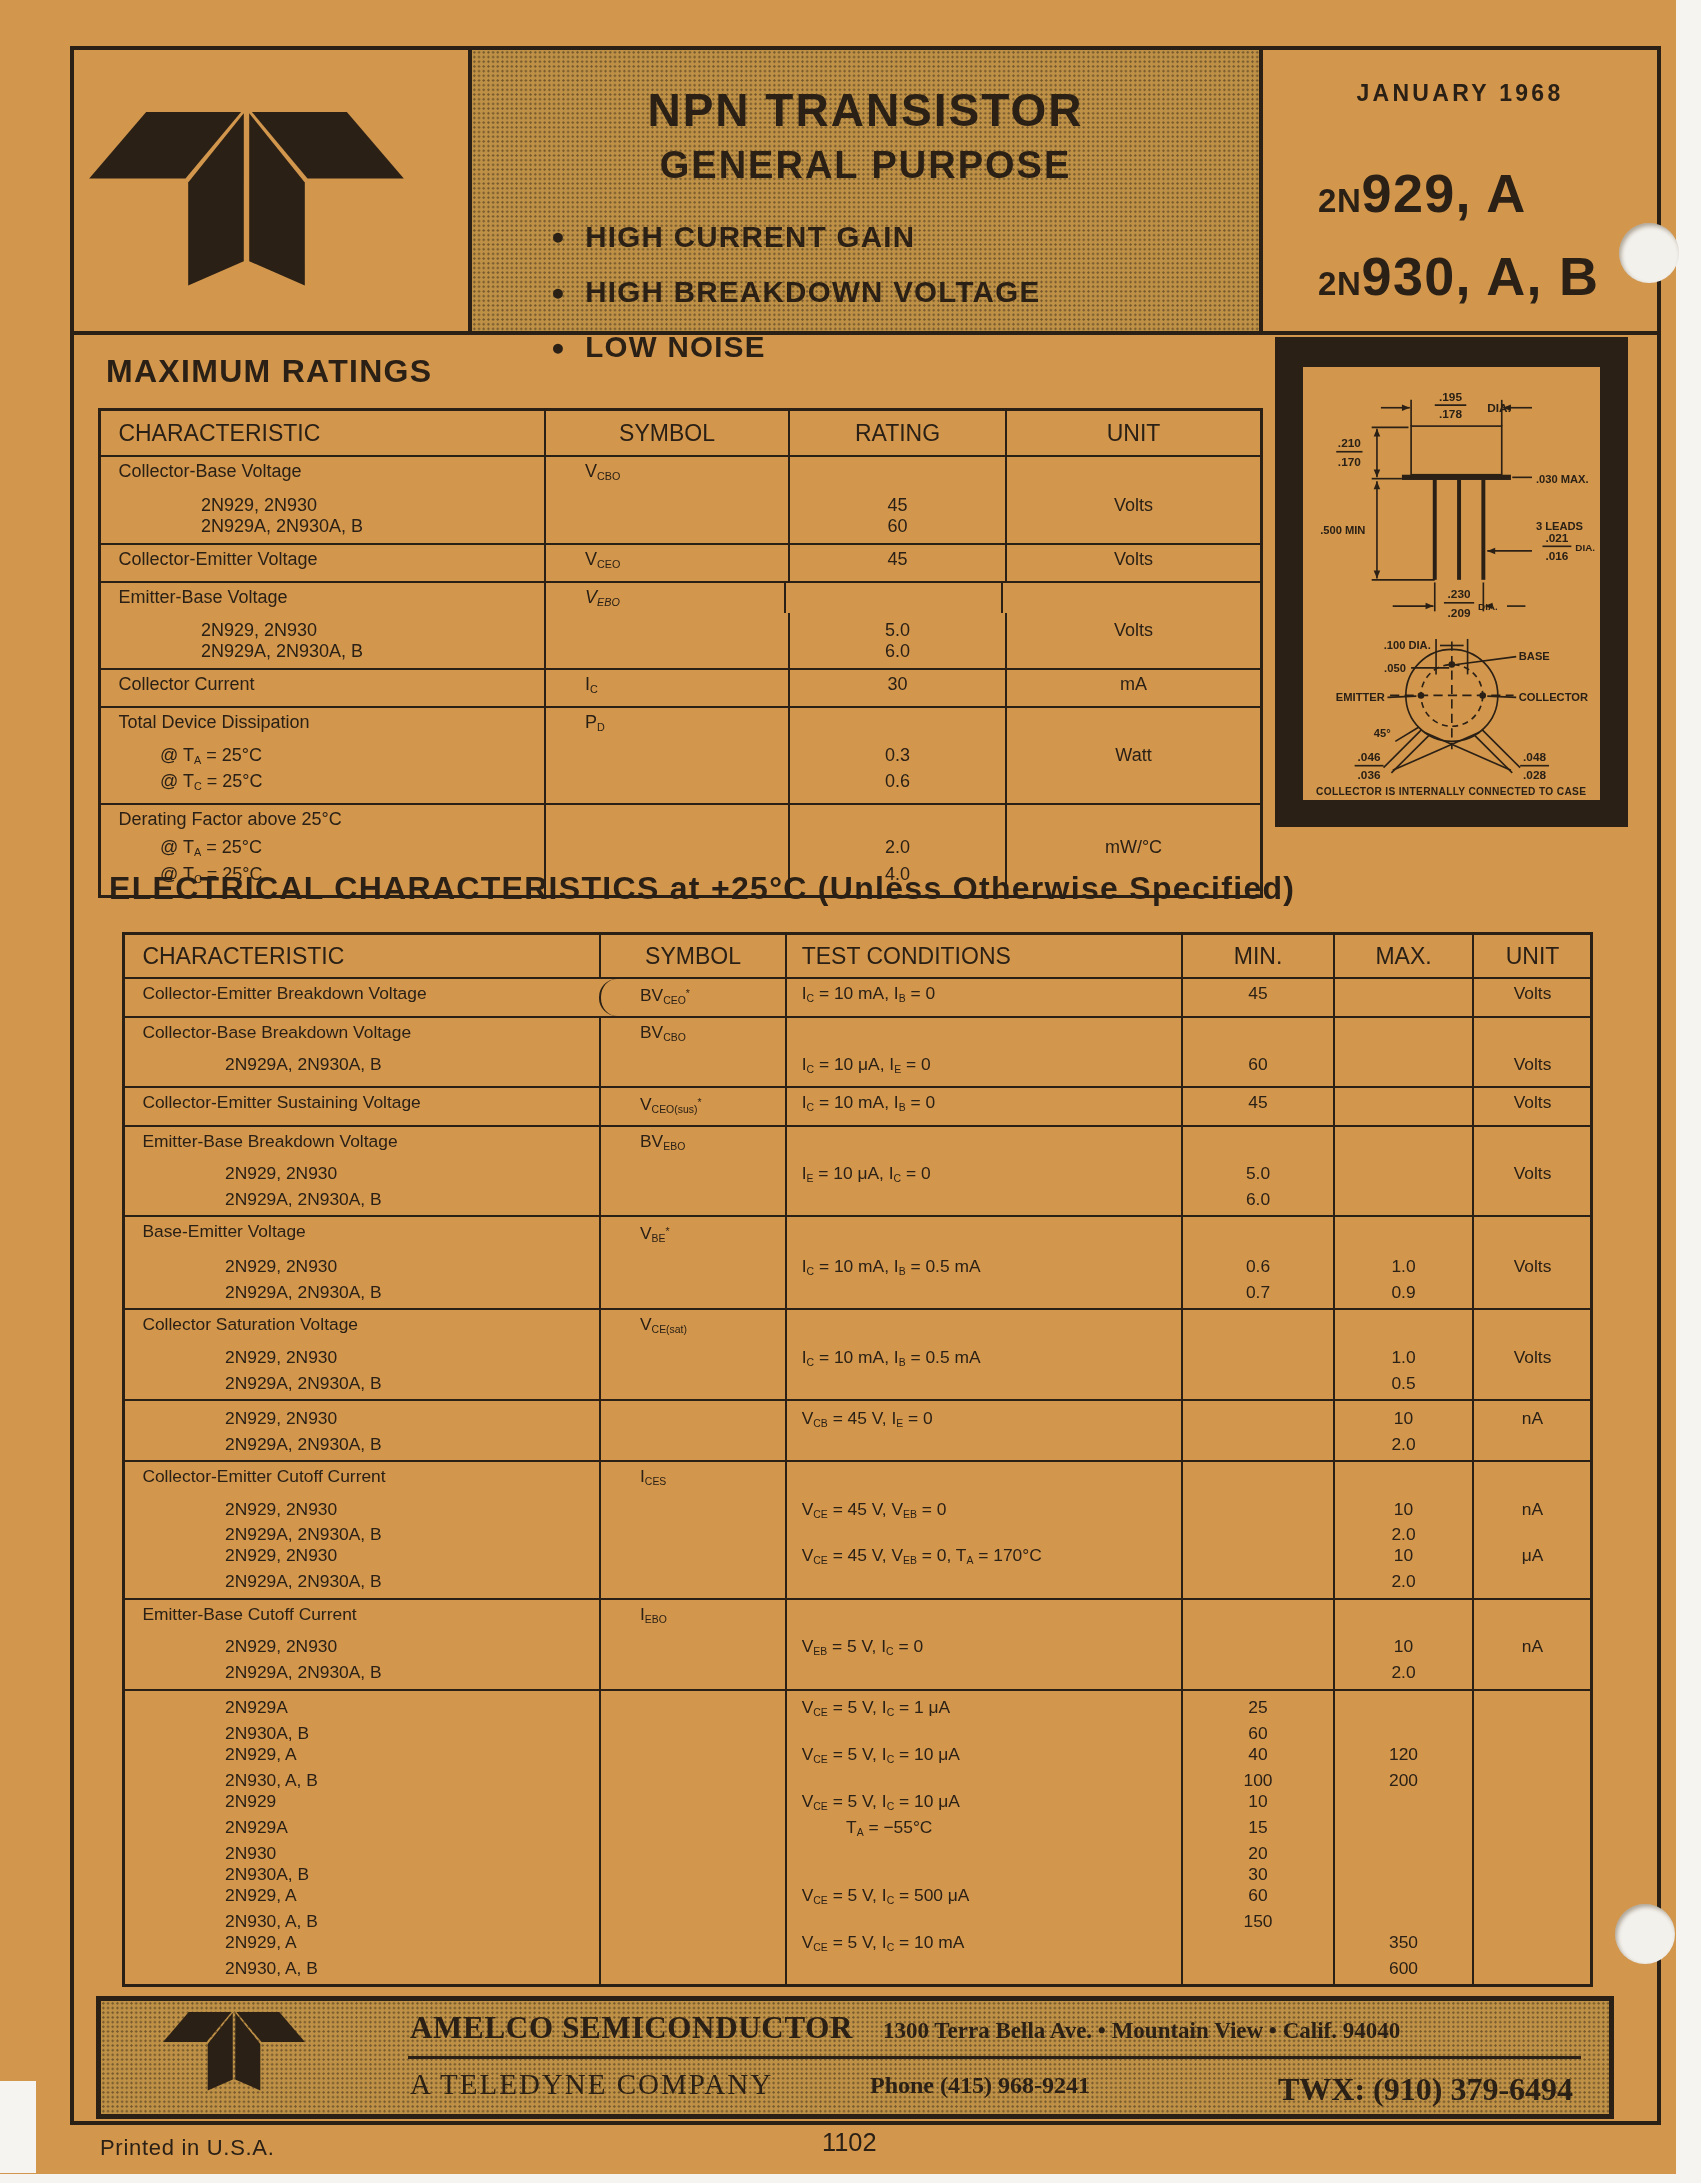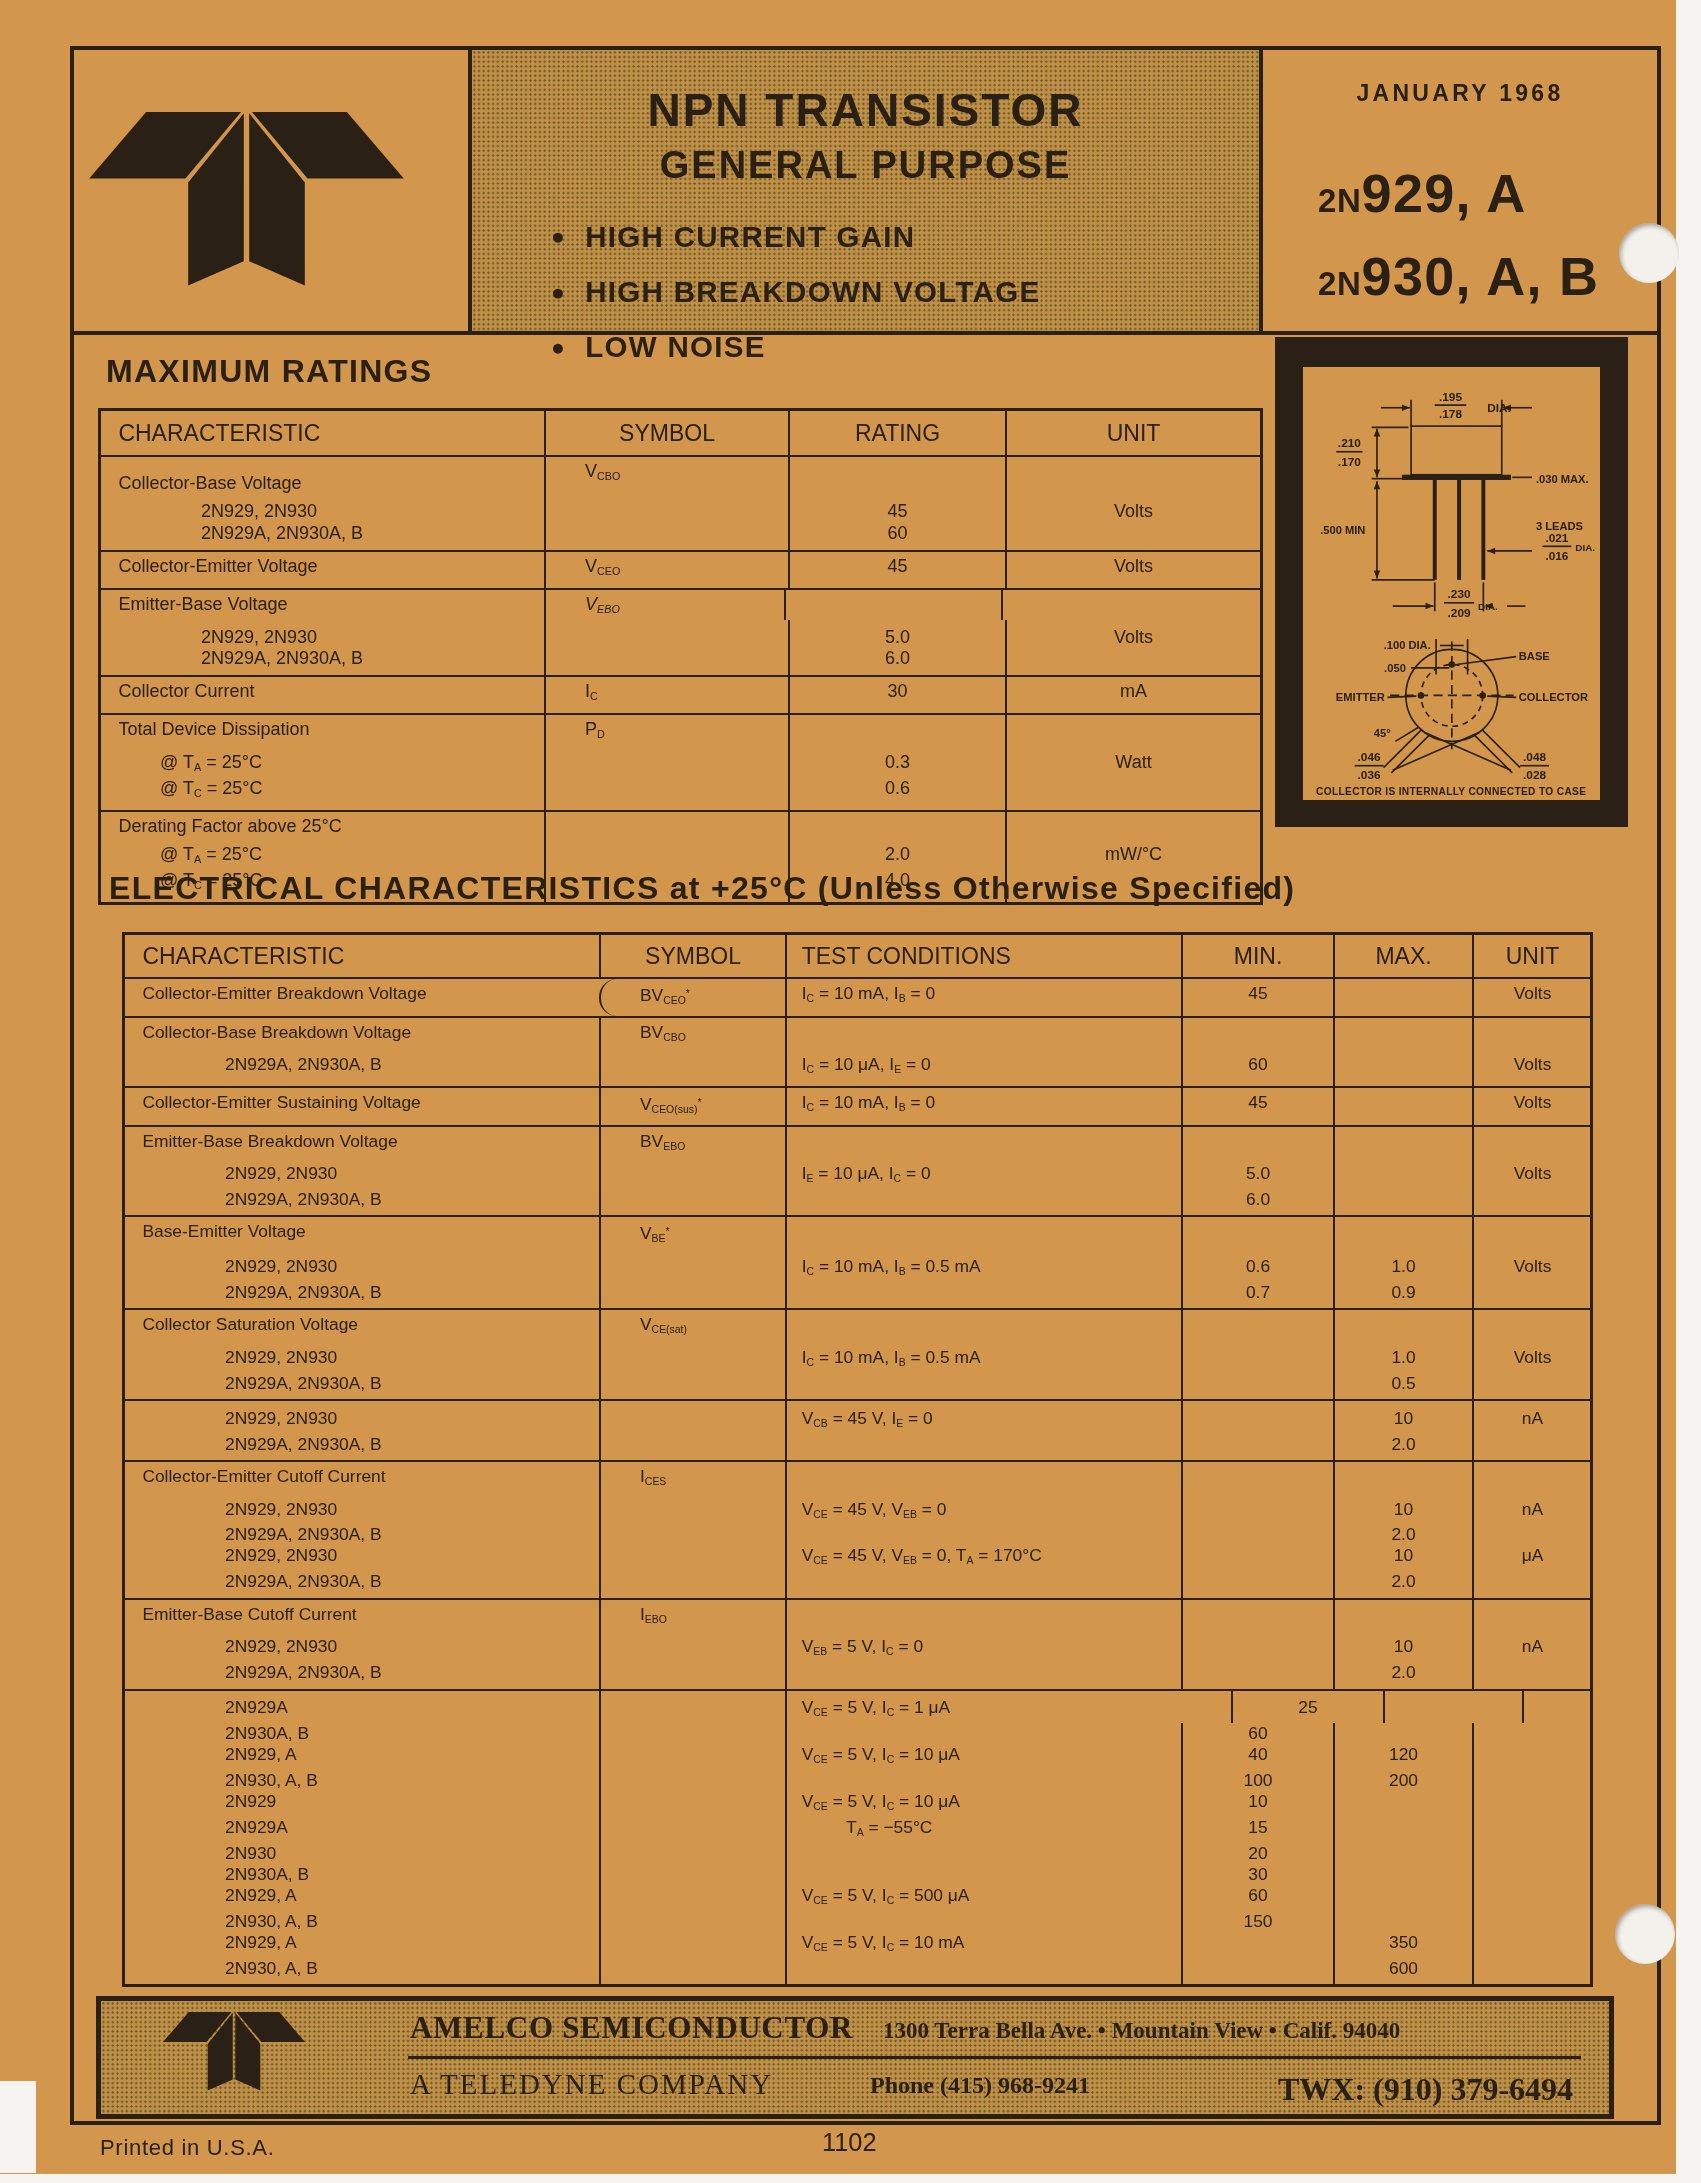--- a/index.html
+++ b/index.html
@@ -153,21 +153,21 @@
     <div class="section-title" style="left:32px;top:303px;">MAXIMUM RATINGS</div>
     <div class="dtable t-ratings" id="ratings-table" style="left:24px;top:358px;width:1165px;">
         <div class="tline thead">
           <div class="cell hcell align-left" style="width: 443px;">CHARACTERISTIC</div>
           <div class="cell hcell align-sym" style="width: 244px;">SYMBOL</div>
           <div class="cell hcell align-center" style="width: 217px;">RATING</div>
           <div class="cell hcell align-center" style="width: 255px;">UNIT</div>
         </div>
         <div class="trow">
           <div class="tline">
-            <div class="cell align-left" style="width: 443px; margin-top: 12px;">Collector-Base Voltage</div>
+            <div class="cell align-left" style="width: 443px;">Collector-Base Voltage</div>
             <div class="cell align-sym" style="width: 244px;">V<sub>CBO</sub></div>
             <div class="cell align-center" style="width: 217px;"></div>
             <div class="cell align-center" style="width: 255px;"></div>
           </div>
           <div class="tline gap">
             <div class="cell align-left ind1" style="width: 443px;">2N929, 2N930</div>
             <div class="cell align-sym" style="width: 244px;"></div>
             <div class="cell align-center" style="width: 217px;">45</div>
             <div class="cell align-center" style="width: 255px;">Volts</div>
           </div>
@@ -559,21 +559,21 @@
             <div class="cell align-cond" style="width: 396px;"></div>
             <div class="cell align-center" style="width: 152px;"></div>
             <div class="cell align-center" style="width: 139px;">2.0</div>
             <div class="cell align-center" style="width: 119px;"></div>
           </div>
         </div>
         <div class="trow">
           <div class="tline gap">
             <div class="cell align-left ind1" style="width: 474px;">2N929A</div>
             <div class="cell align-sym" style="width: 186px;"></div>
-            <div class="cell align-cond" style="width: 446px;">V<sub>CE</sub> = 5 V, I<sub>C</sub> = 1 μA</div>
+            <div class="cell align-cond" style="width: 396px;">V<sub>CE</sub> = 5 V, I<sub>C</sub> = 1 μA</div>
             <div class="cell align-center" style="width: 152px;">25</div>
             <div class="cell align-center" style="width: 139px;"></div>
             <div class="cell align-center" style="width: 119px;"></div>
           </div>
           <div class="tline">
             <div class="cell align-left ind1" style="width: 474px;">2N930A, B</div>
             <div class="cell align-sym" style="width: 186px;"></div>
             <div class="cell align-cond" style="width: 396px;"></div>
             <div class="cell align-center" style="width: 152px;">60</div>
             <div class="cell align-center" style="width: 139px;"></div>

